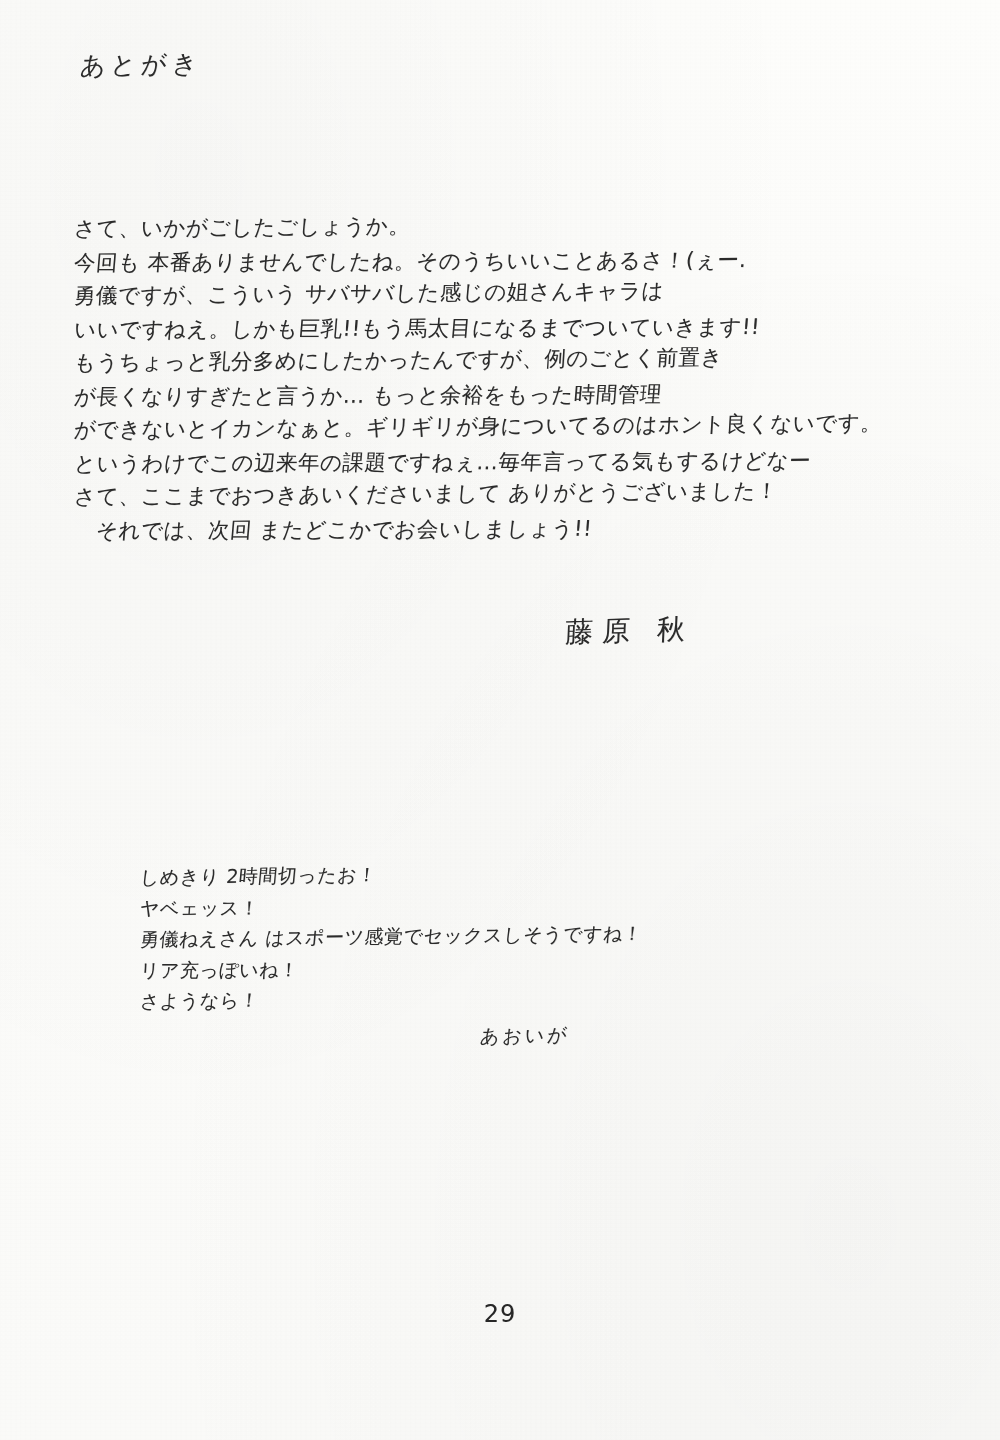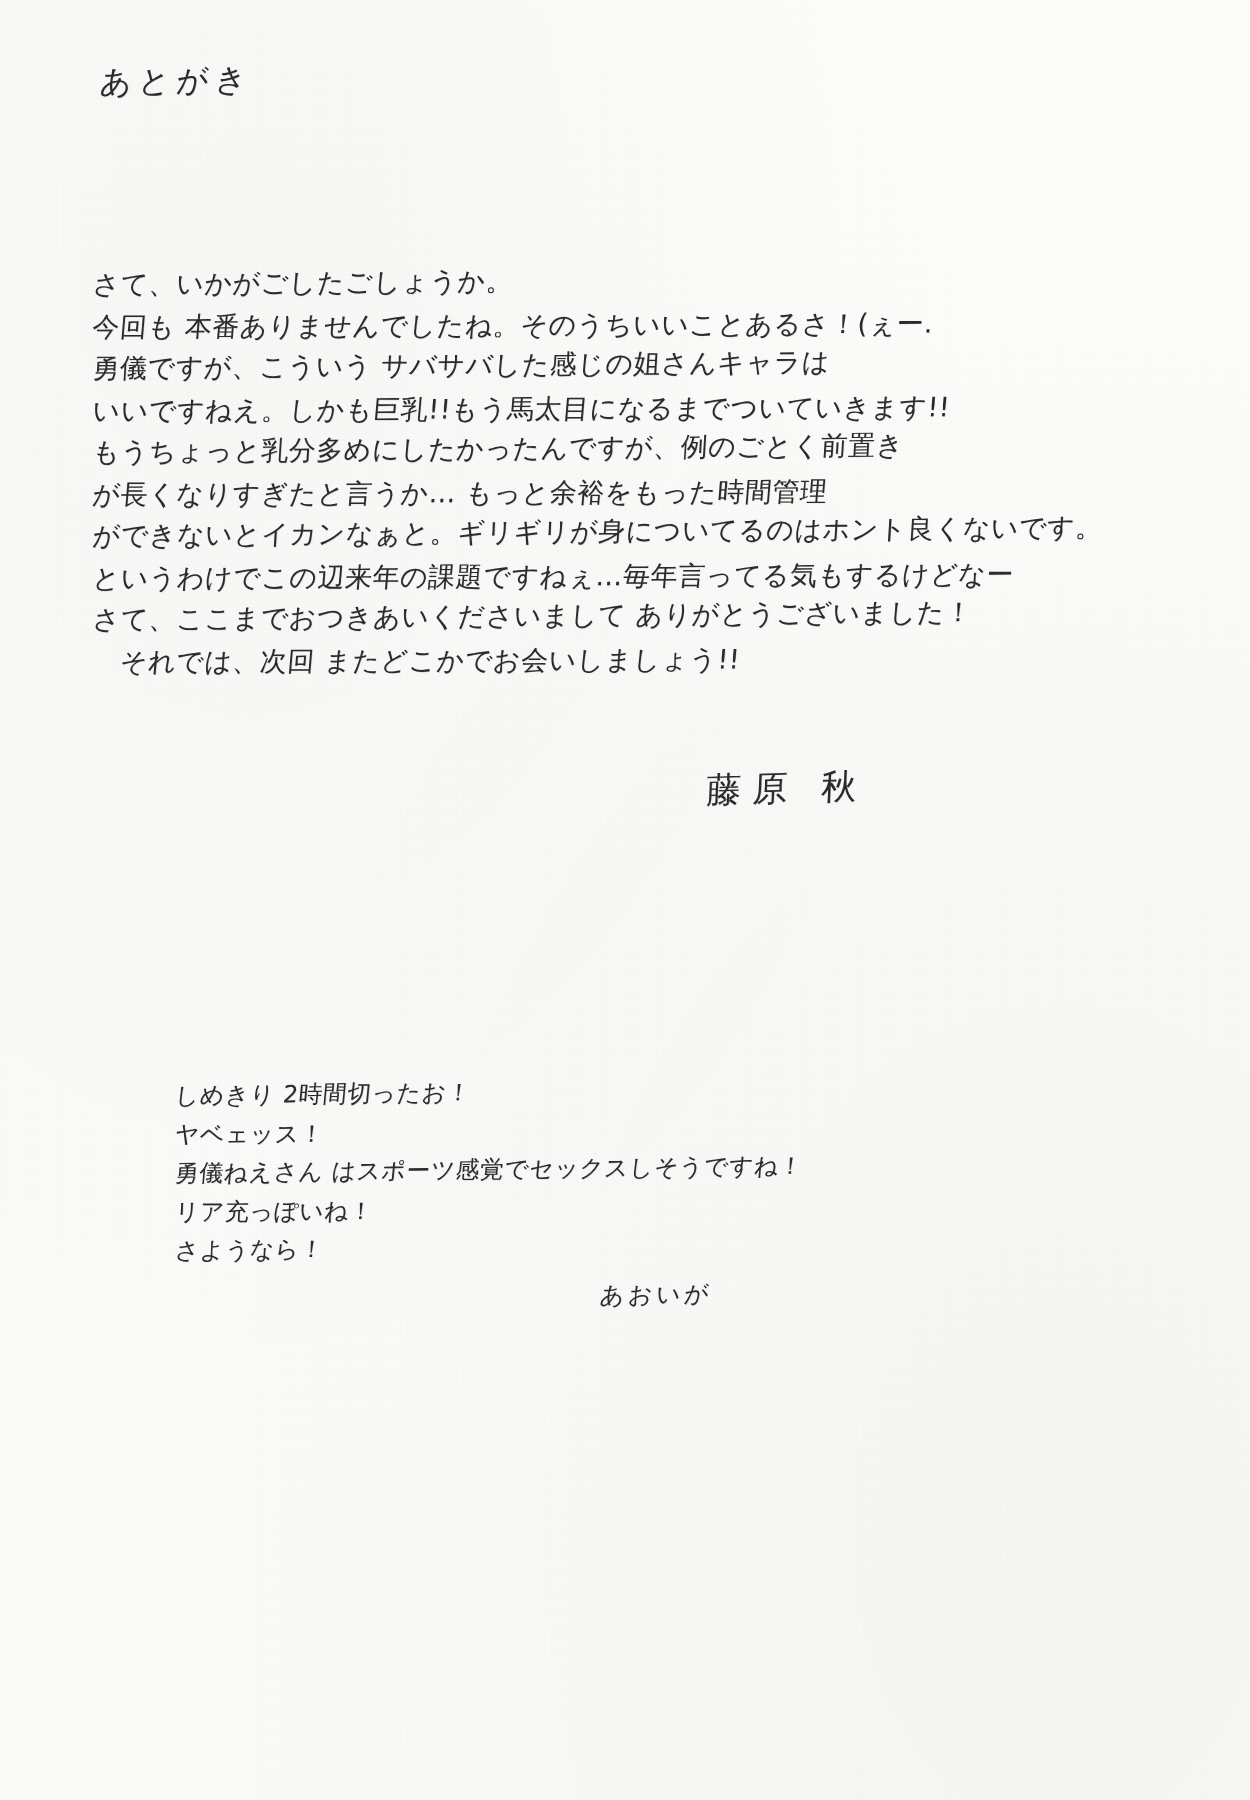--- a/index.html
+++ b/index.html
@@ -142,14 +142,15 @@
   <div id="guest-text">
     <div class="hw line">しめきり 2時間切ったお！</div>
     <div class="hw line">ヤベェッス！</div>
     <div class="hw line">勇儀ねえさん はスポーツ感覚でセックスしそうですね！</div>
     <div class="hw line">リア充っぽいね！</div>
     <div class="hw line">さようなら！</div>
   </div>
 
   <div class="hw" id="signature-guest">あおいが</div>
 
+  <div id="page-number">29</div>
 
 </div>
 
 </body></html>

